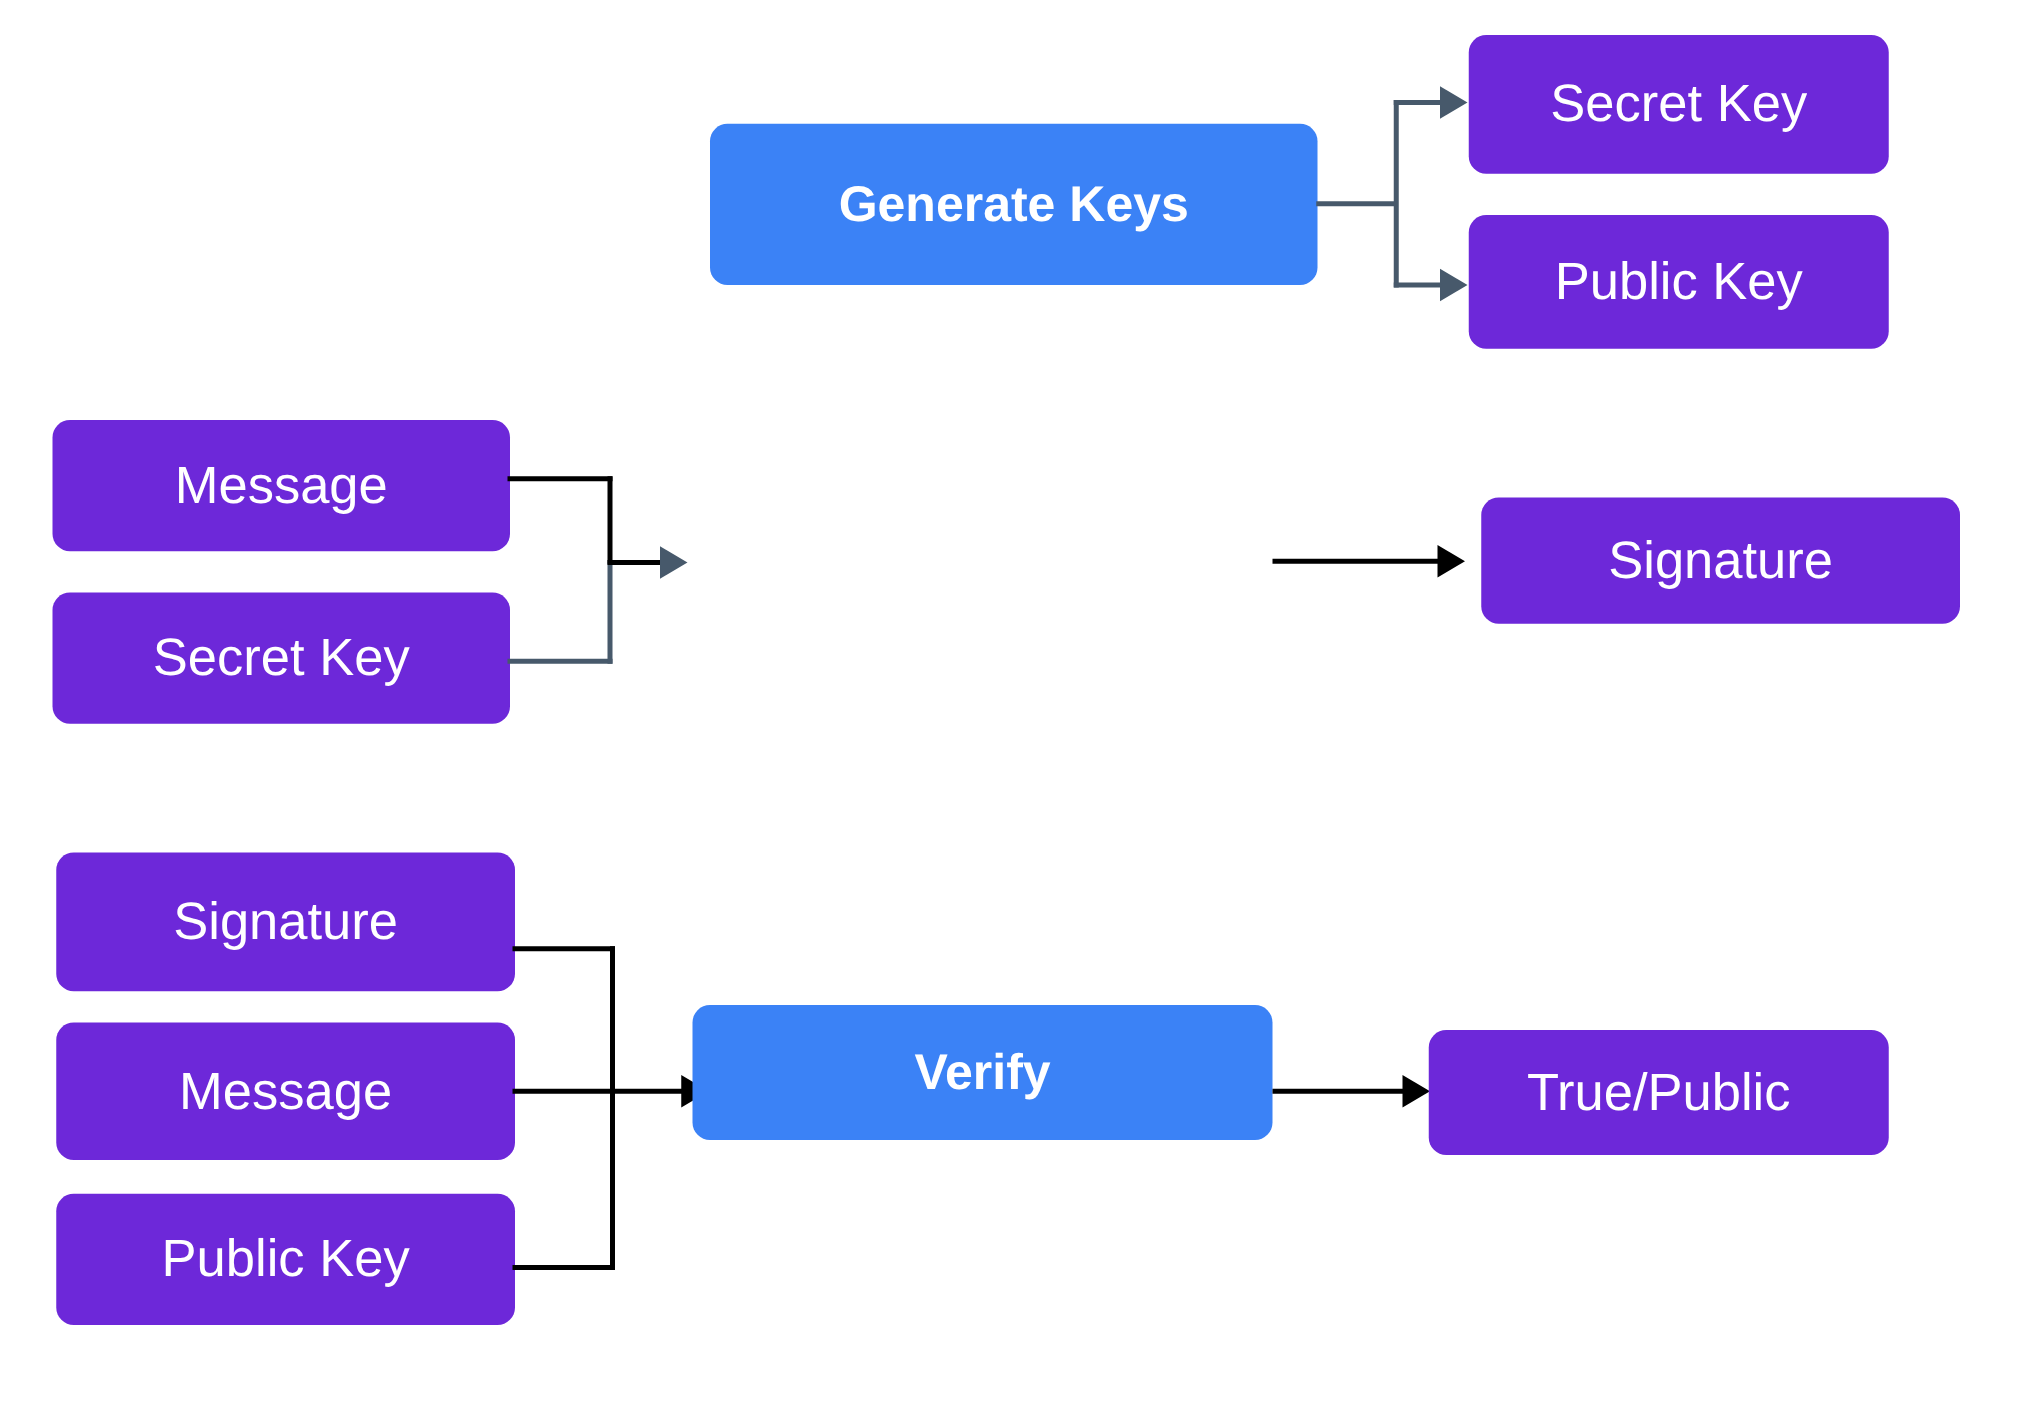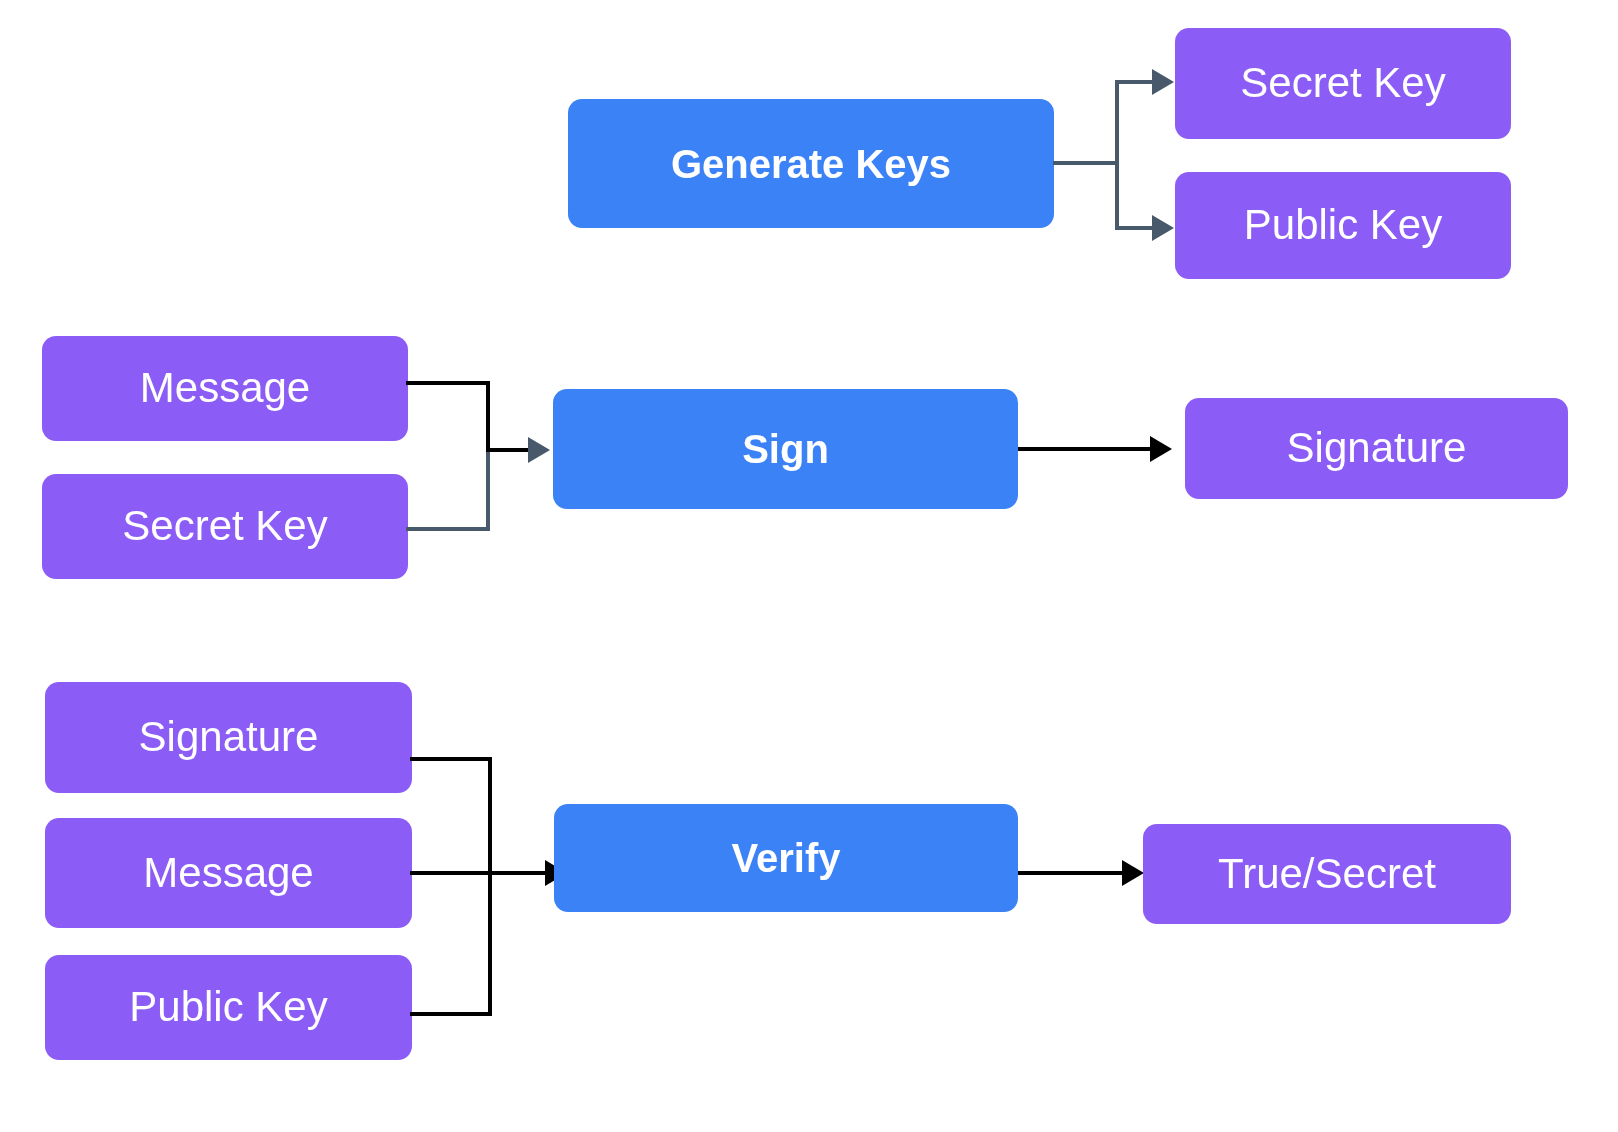--- a/index.html
+++ b/index.html
@@ -23,21 +23,21 @@
     display: flex;
     align-items: center;
     justify-content: center;
     border-radius: 14px;
     color: #ffffff;
     text-align: center;
     line-height: 1.1;
     user-select: none;
   }
   .node.data {
-    background: #8b5cf6;
+    background: #6d28d9;
     font-size: 42px;
     font-weight: 400;
   }
   .node.op {
     background: #3b82f6;
     font-size: 40px;
     font-weight: bold;
   }
   .edge {
     position: absolute;
@@ -88,21 +88,20 @@
   <div class="edge h" style="left:406px; top:381px; width:84px;"></div>
 
   <div class="edge slate h" style="left:406px; top:527px; width:84px;"></div>
 
   <div class="edge v" style="left:486px; top:381px; width:4px; height:70px;"></div>
   <div class="edge slate v" style="left:486px; top:450px; width:4px; height:81px;"></div>
 
   <div class="edge h" style="left:486px; top:448px; width:58px;"></div>
   <div class="arrow slate" style="left:528px; top:437px;"></div>
 
-  <div class="node op" style="left:553px; top:389px; width:465px; height:120px;">Sign</div>
 
   <div class="edge h" style="left:1018px; top:447px; width:140px;"></div>
   <div class="arrow" style="left:1150px; top:436px;"></div>
 
   <div class="node data" style="left:1185px; top:398px; width:383px; height:101px;">Signature</div>
 
   <div class="node data" style="left:45px; top:682px; width:367px; height:111px;">Signature</div>
 
   <div class="node data" style="left:45px; top:818px; width:367px; height:110px;">Message</div>
 
@@ -117,15 +116,15 @@
   <div class="edge v" style="left:488px; top:757px; height:258px;"></div>
 
   <div class="edge h" style="left:488px; top:871px; width:75px;"></div>
   <div class="arrow" style="left:545px; top:860px;"></div>
 
   <div class="node op" style="left:554px; top:804px; width:464px; height:108px;">Verify</div>
 
   <div class="edge h" style="left:1018px; top:871px; width:112px;"></div>
   <div class="arrow" style="left:1122px; top:860px;"></div>
 
-  <div class="node data" style="left:1143px; top:824px; width:368px; height:100px;">True/Secret</div>
+  <div class="node data" style="left:1143px; top:824px; width:368px; height:100px;">True/Public</div>
 
 </div>
 
 </body></html>

